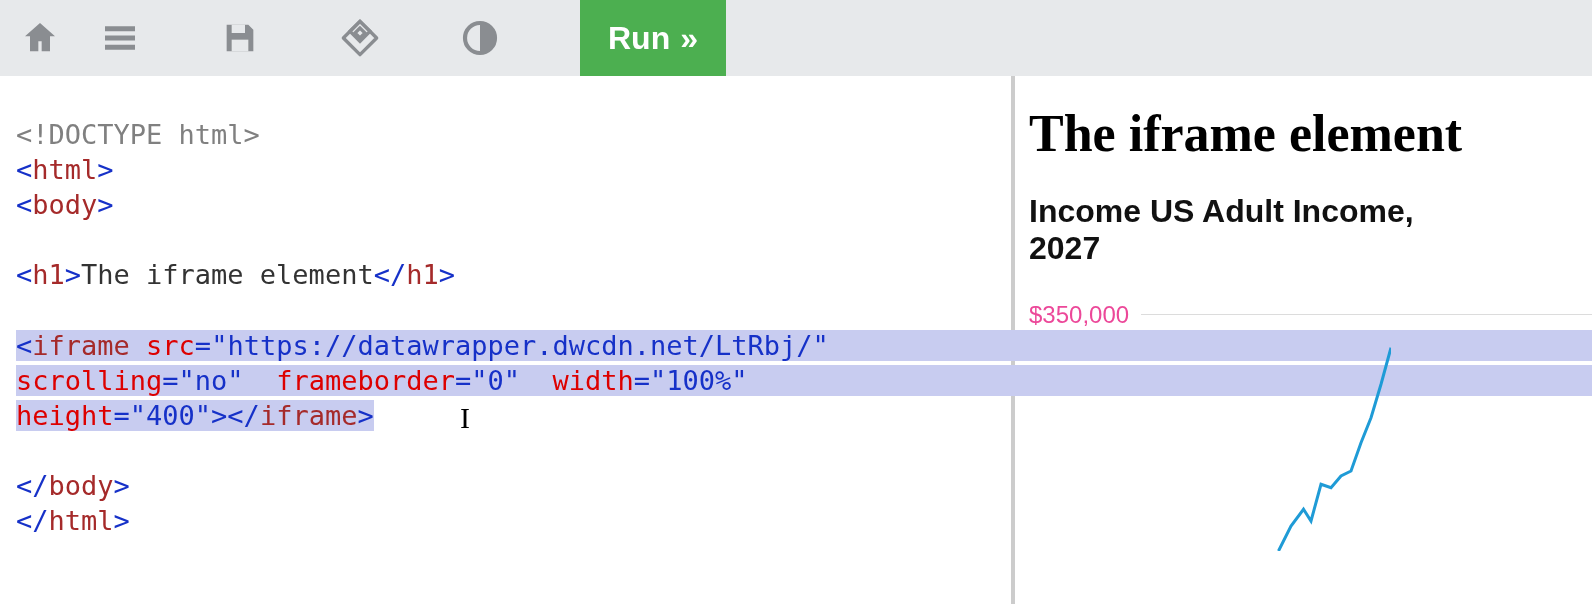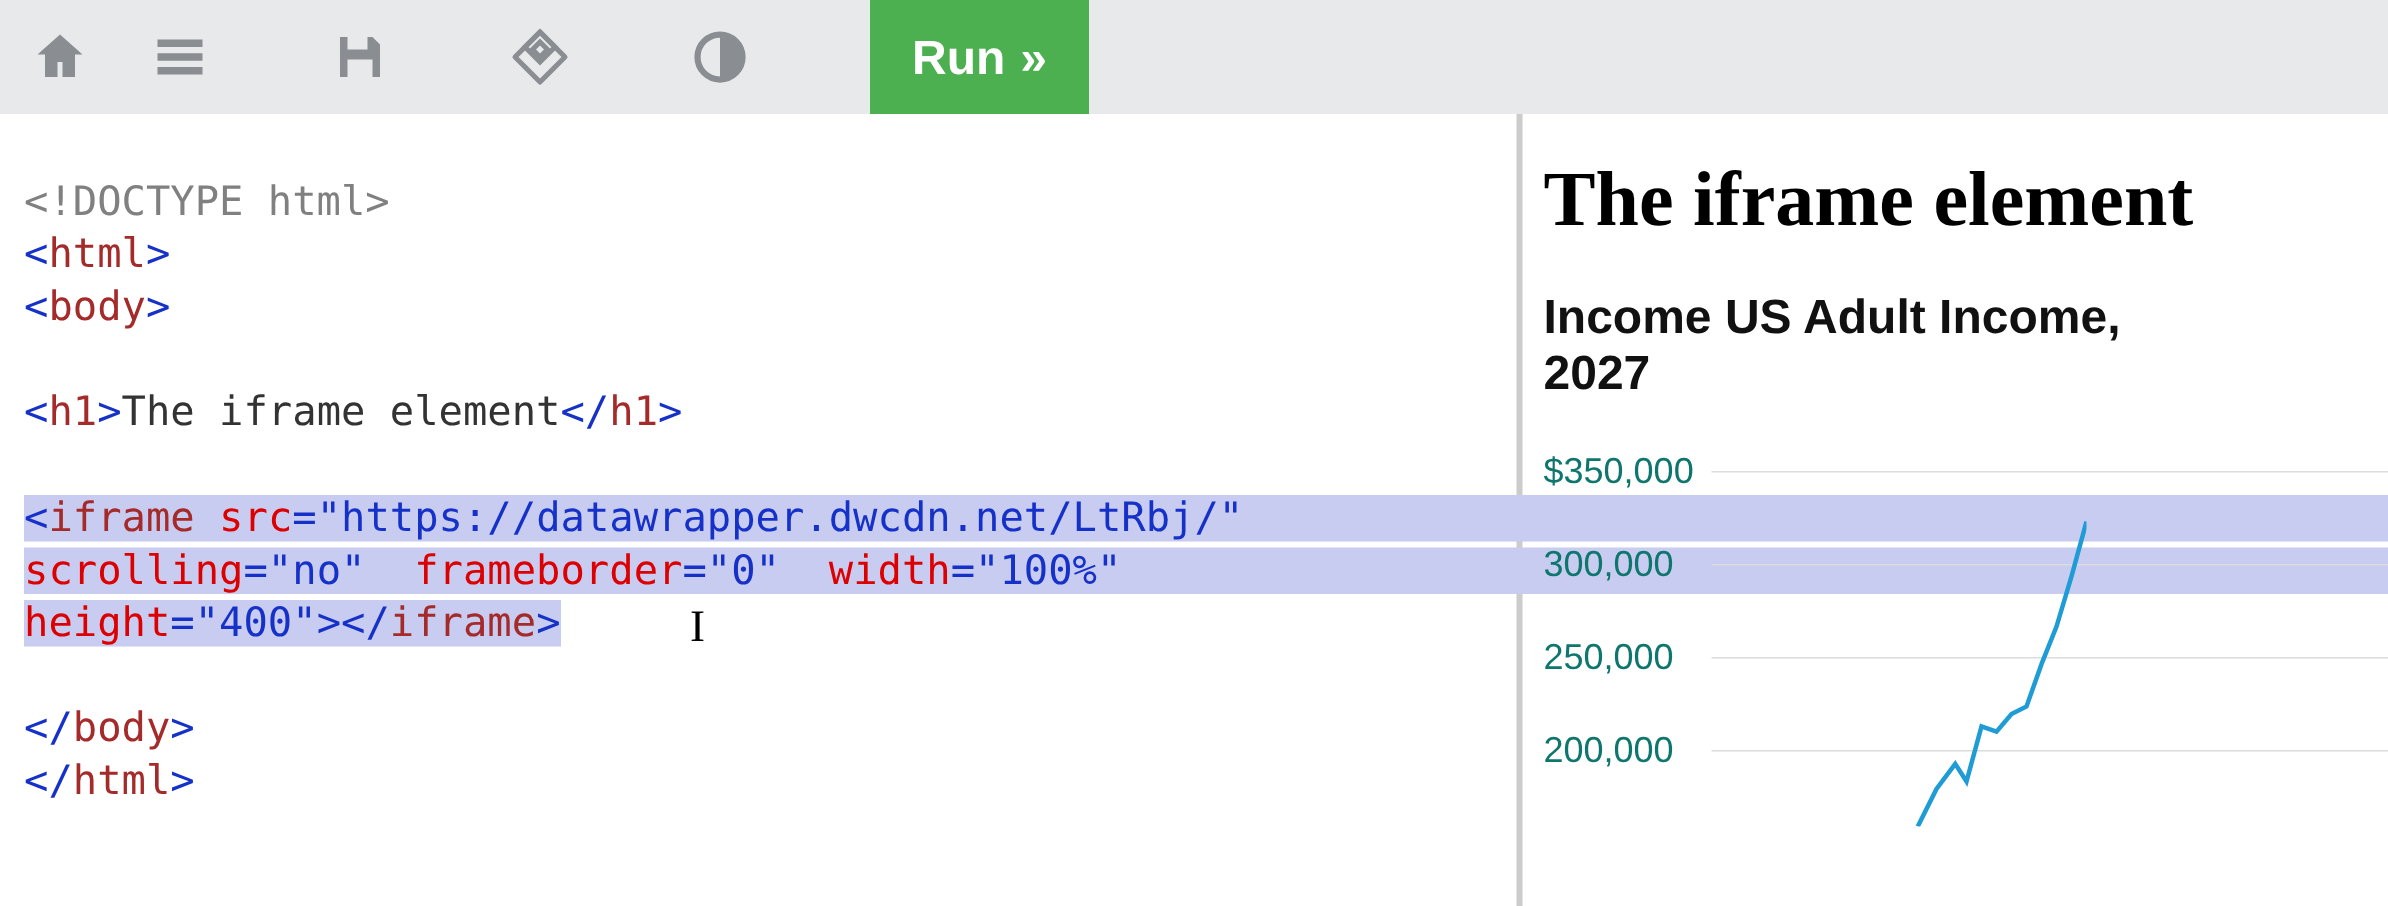--- a/index.html
+++ b/index.html
@@ -60,21 +60,21 @@
     font: 700 32px 'Helvetica Neue', Arial, sans-serif;
     color: #111;
     line-height: 1.15;
     margin-bottom: 34px;
     white-space: nowrap;
   }
   .chart-area {
     position: relative;
     height: 250px;
     font: 400 24px 'Helvetica Neue', Arial, sans-serif;
-    color: #0f766e;
+    color: #ec4899;
     border-bottom: none;
   }
   .ytick {
     position: absolute; left: 0;
     display: flex; align-items: center;
     width: 100%;
   }
   .ytick .lbl { width: 112px; text-align: left; }
   .ytick .grid { flex: 1; height: 1px; background: #dcdcdc; }
   .chart-svg {
@@ -158,31 +158,19 @@
     <div class="output-h2">
       <span>Income US Adult Income,</span><br>
       <span>2027</span>
     </div>
 
     <div class="chart-area">
       <div class="ytick" style="top:0px">
           <span class="lbl">$350,000</span>
           <span class="grid"></span>
         </div>
-      <div class="ytick" style="top:62px">
-          <span class="lbl">300,000</span>
-          <span class="grid"></span>
-        </div>
-      <div class="ytick" style="top:124px">
-          <span class="lbl">250,000</span>
-          <span class="grid"></span>
-        </div>
-      <div class="ytick" style="top:186px">
-          <span class="lbl">200,000</span>
-          <span class="grid"></span>
-        </div>
       <svg class="chart-svg" viewBox="0 0 100 100" preserveAspectRatio="none">
         <polyline id="series-0" fill="none" stroke="#1f9bd6" stroke-width="1.2" points="55.0,100.0 60.0,90.0 65.0,83.3 68.0,88.0 72.0,73.3 76.0,74.7 80.0,70.0 84.0,68.0 88.0,56.7 92.0,46.7 96.0,33.3 100.0,18.7"></polyline>
       </svg>
     </div>
   </div>
 
 </div>
 
 </body></html>

